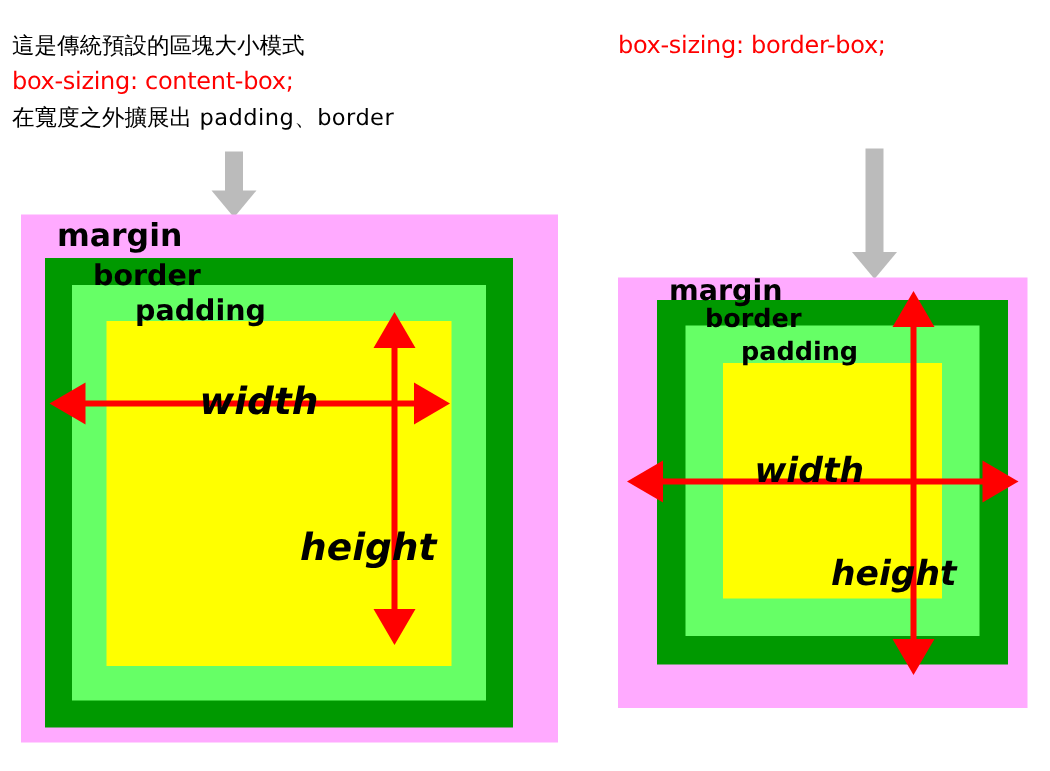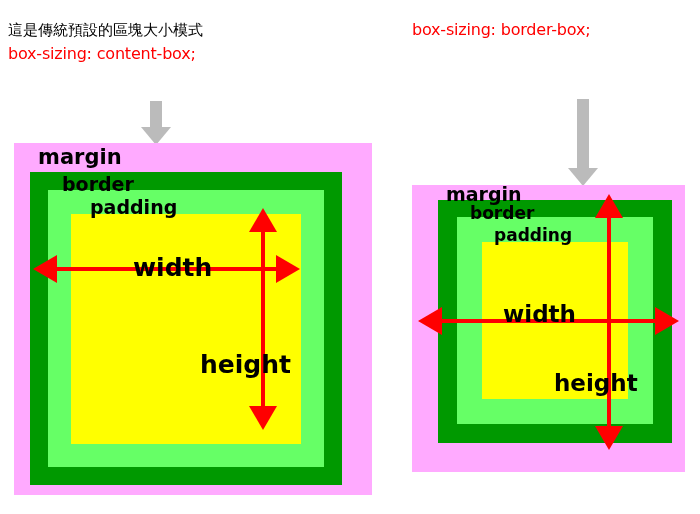--- a/index.html
+++ b/index.html
@@ -141,20 +141,21 @@
     border-top: 24px solid #ff0000;
     bottom: 0; left: 50%; transform: translateX(-50%);
   }
 
   .measure-label {
     position: absolute;
     color: #000000;
     font-weight: bold;
     white-space: nowrap;
     line-height: 1;
+    font-style: italic;
   }
 
   
   #measure-width-left  { left: 33px;  top: 254px; width: 267px; height: 30px; }
   #measure-width-left  .bar-h { left: 10px; right: 10px; }
   #measure-height-left { left: 248px; top: 208px; width: 30px; height: 222px; }
   #measure-height-left .bar-v { top: 10px; bottom: 10px; }
   #label-width-left  { left: 133px; top: 255px; font-size: 25px; }
   #label-height-left { left: 200px; top: 352px; font-size: 25px; }
 
@@ -167,20 +168,21 @@
   #label-height-right { left: 554px; top: 372px; font-size: 23px; }
 </style>
 </head>
 <body>
 
 <div class="panel" id="panel-left">
 
   <div class="caption" id="caption-left">
     <span class="cap-line">這是傳統預設的區塊大小模式</span>
     <span class="cap-line code">box-sizing: content-box;</span>
+    <span class="cap-line"><span>在寬度之外擴展出</span><span class="thin"> padding、border</span></span>
   </div>
 
   <div class="grey-arrow" id="grey-arrow-left">
     <span class="shaft"></span>
     <span class="head"></span>
   </div>
 
   <div class="boxmodel" id="diagram-left">
     <div class="layer-margin"></div>
     <div class="layer-border"></div>

